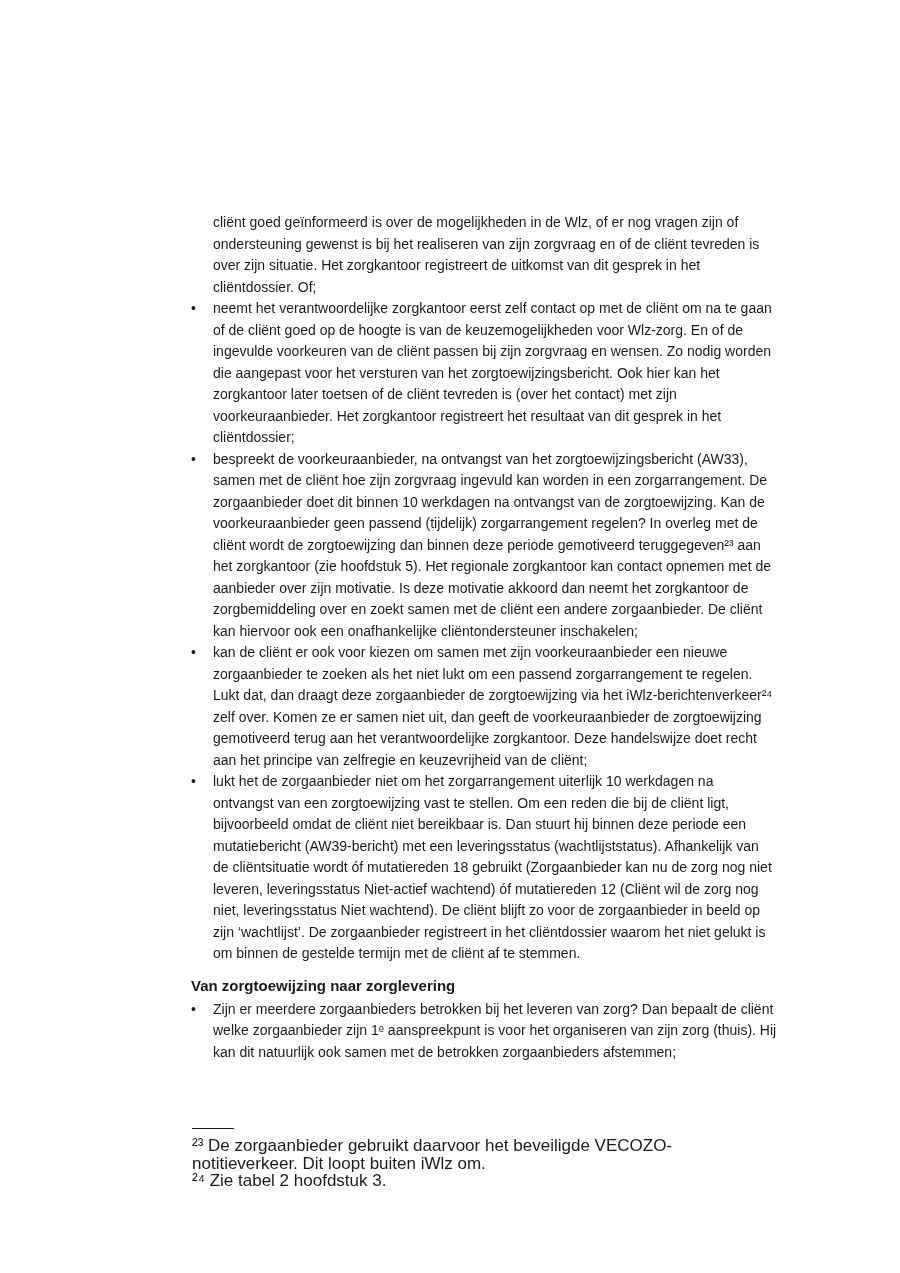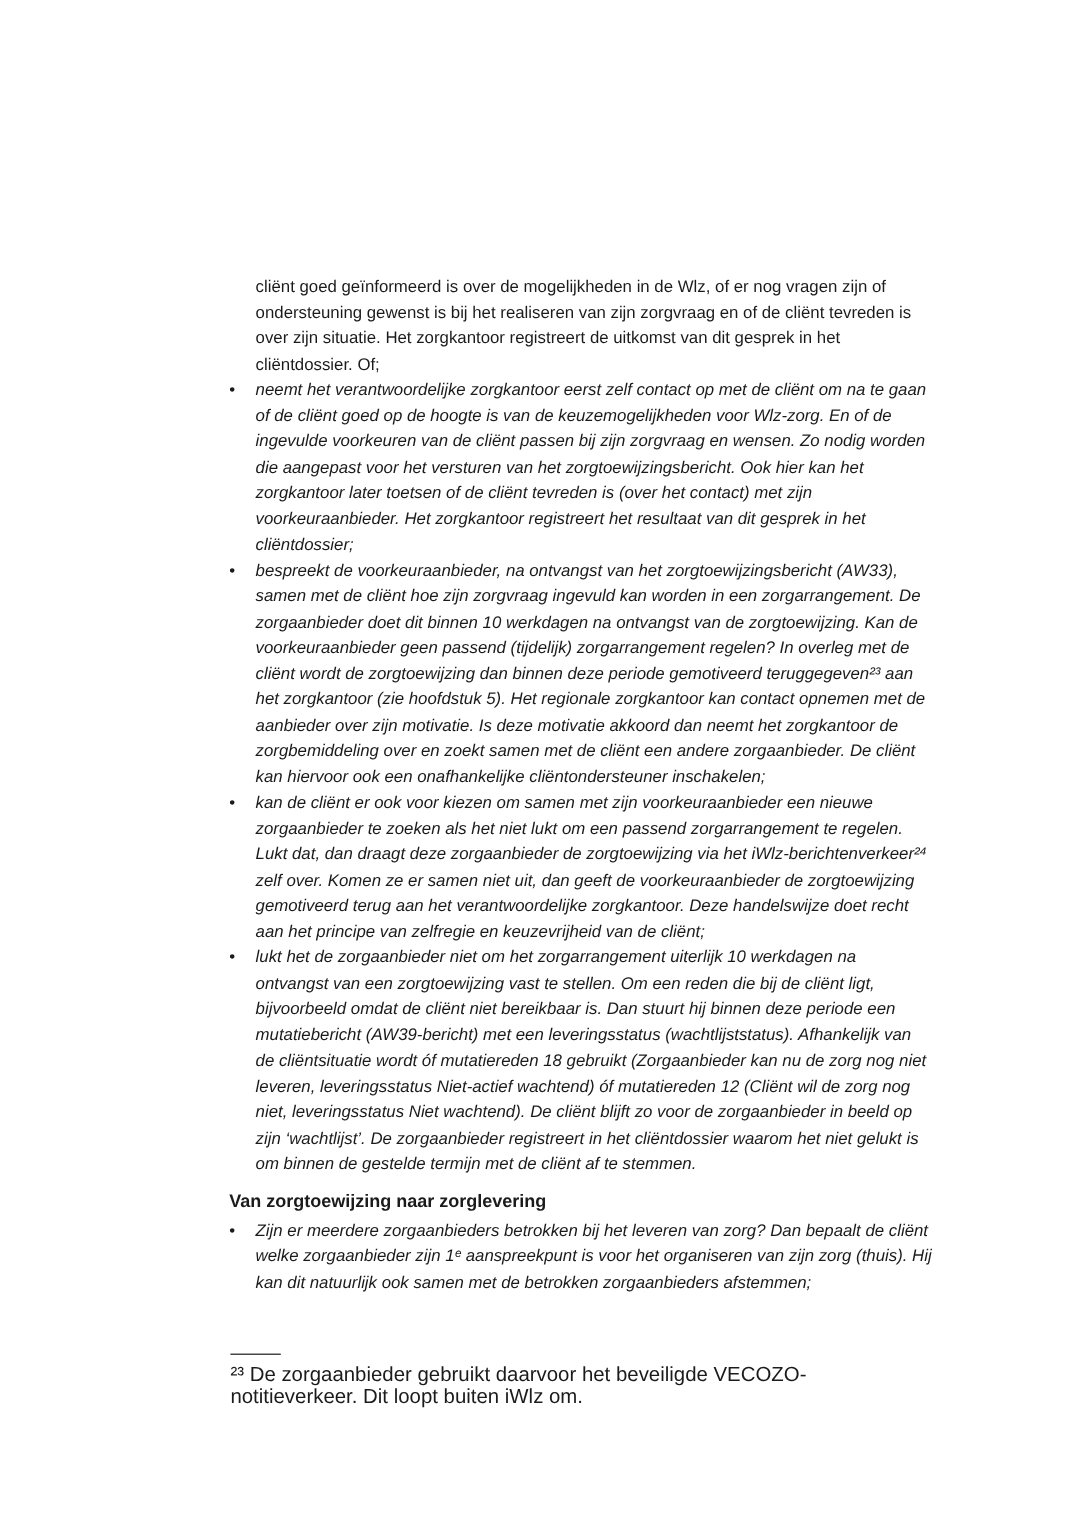--- a/index.html
+++ b/index.html
@@ -18,38 +18,37 @@
   }
   .content {
     position: absolute;
     left: 191px;
     top: 212px;
     width: 586px;
     font-size: 14px;
     line-height: 21.5px;
   }
   .intro {
-    margin: 16px 0 0 22px;
+    margin: 0 0 0 22px;
   }
   ul.bullets {
     list-style: none;
     margin: 0;
     padding: 0;
   }
   ul.bullets li {
     display: flex;
     align-items: flex-start;
   }
   ul.bullets .marker {
     flex: 0 0 22px;
     width: 22px;
   }
   ul.bullets .btext {
     flex: 1;
-    font-style: italic;
   }
   h2.section-heading {
     margin: 10px 0 0 0;
     font-size: 15px;
     line-height: 22px;
     font-weight: bold;
     color: #1b1b1b;
   }
   .bullets.second {
     margin-top: 2px;
@@ -115,17 +114,18 @@
         <span class="marker">•</span>
         <span class="btext">Zijn er meerdere zorgaanbieders betrokken bij het leveren van zorg? Dan bepaalt de cliënt welke zorgaanbieder zijn 1ᵉ aanspreekpunt is voor het organiseren van zijn zorg (thuis). Hij kan dit natuurlijk ook samen met de betrokken zorgaanbieders afstemmen;</span>
       </li>
     </ul>
 
   </div>
 
   <div class="footnotes">
     <div class="footnote-rule"></div>
     <p class="footnote">²³ De zorgaanbieder gebruikt daarvoor het beveiligde VECOZO-notitieverkeer. Dit loopt buiten iWlz om.</p>
+    <p class="footnote">²⁴ Zie tabel 2 hoofdstuk 3.</p>
   </div>
 
   <div class="page-footer">Voorschrift Zorgtoewijzing 2019  |  14</div>
 
 </div>
 
 </body></html>

